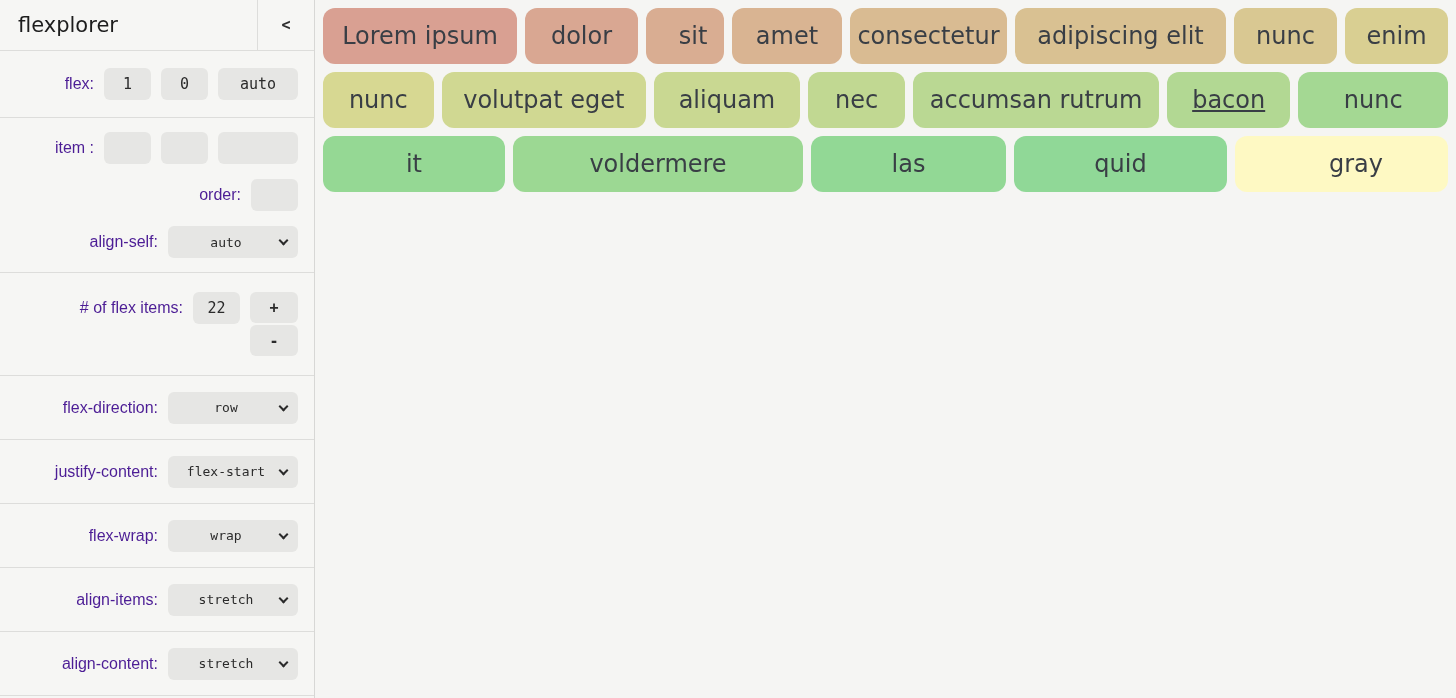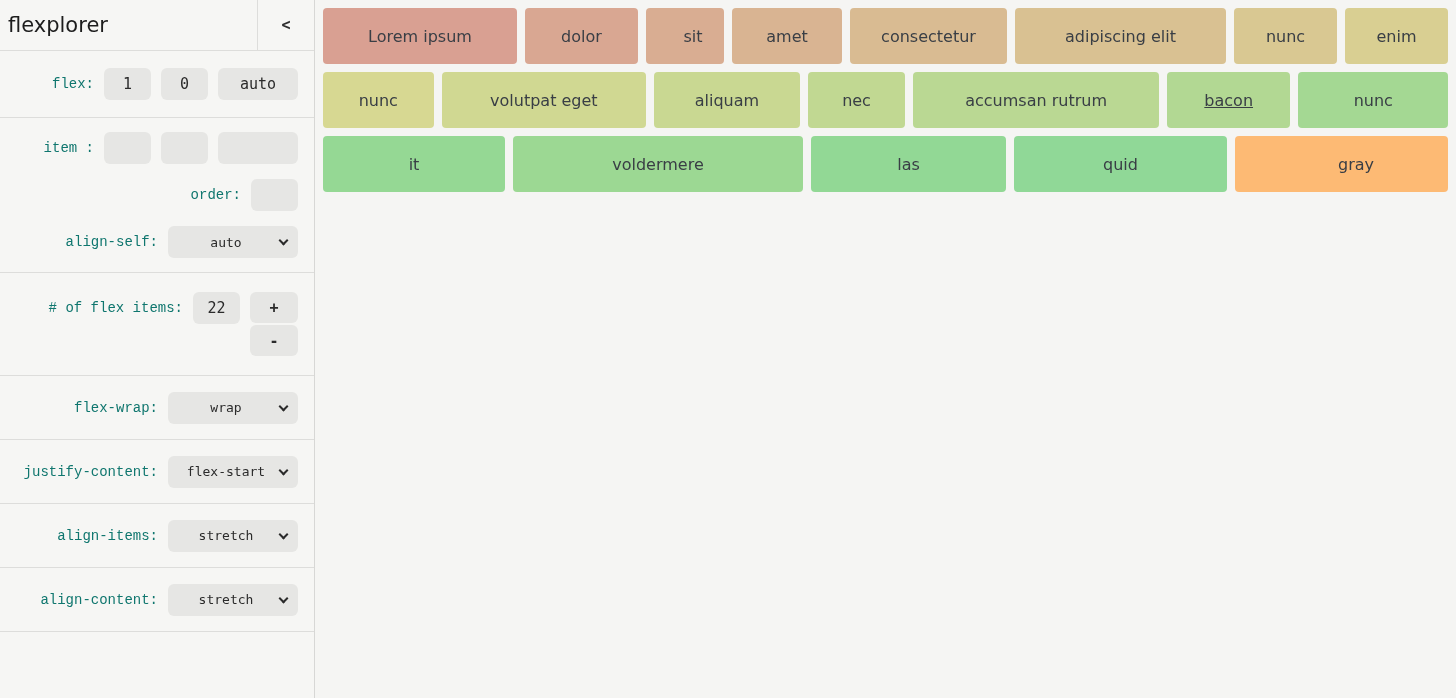--- a/index.html
+++ b/index.html
@@ -20,42 +20,42 @@
     background: #f6f6f4;
     display: flex; flex-direction: column;
   }
   .sidebar-header {
     height: 51px; flex: 0 0 51px;
     border-bottom: 1px solid #dddddb;
     display: flex; align-items: stretch;
   }
   .app-title {
     flex: 1; display: flex; align-items: center;
-    padding-left: 8px;
+    padding-left: 18px;
     font-size: 21px; font-weight: 400; color: #1d1d1d;
   }
   .collapse-btn {
     width: 57px; border: none; border-left: 1px solid #dddddb;
     background: transparent; cursor: pointer;
     font-family: "DejaVu Sans Mono", monospace;
     font-size: 15px; font-weight: bold; color: #2e2e2e;
   }
   .section {
     border-bottom: 1px solid #dddddb;
     display: flex; flex-direction: column; justify-content: center;
     gap: 15px; padding: 0 16px;
   }
   .sec-flex   { height: 67px; }
   .sec-item   { height: 155px; }
   .sec-count  { height: 103px; }
   .sec-select { height: 64px; }
   .ctrl-row { display: flex; justify-content: flex-end; align-items: center; gap: 10px; }
   .ctrl-label {
-    font-family: Liberation Mono, monospace;
-    font-size: 14px; color: #0f766e; white-space: pre;
+    font-family: Liberation Sans, sans-serif;
+    font-size: 16px; color: #4c1d95; white-space: pre;
   }
   .box {
     height: 32px; border: none; border-radius: 6px;
     background: #e6e6e4;
     font-family: "DejaVu Sans Mono", monospace;
     font-size: 15px; text-align: center; color: #2b2b2b;
     padding: 0; outline: none;
   }
   .w-sm { width: 47px; }
   .w-lg { width: 80px; }
@@ -87,23 +87,23 @@
   .stage {
     flex: 1; padding: 4px;
     display: flex; flex-flow: row wrap;
     justify-content: flex-start;
     align-items: stretch;
     align-content: flex-start;
   }
   .flex-item {
     flex: 1 0 auto;
     height: 56px; margin: 4px;
-    border-radius: 4px;
+    border-radius: 12px;
     display: flex; align-items: center; justify-content: center;
-    font-size: 16px; color: #393e45; white-space: nowrap;
+    font-size: 24px; color: #393e45; white-space: nowrap;
     cursor: pointer;
   }
 </style>
 </head>
 <body>
 
 <div class="app">
 
   <aside class="sidebar">
 
@@ -151,36 +151,45 @@
           <button class="pm-btn">
             <span>+</span>
           </button>
           <button class="pm-btn">
             <span>-</span>
           </button>
         </div>
       </div>
     </div>
 
+    <div class="section sec-select">
+      <div class="ctrl-row">
+        <span class="ctrl-label">flex-direction:</span>
+        <div class="select">
+          <span>row</span>
+          <span class="chev"></span>
+        </div>
+      </div>
+    </div>
+
+    <div class="section sec-select">
+      <div class="ctrl-row">
+        <span class="ctrl-label">justify-content:</span>
+        <div class="select">
+          <span>flex-start</span>
+          <span class="chev"></span>
+        </div>
+      </div>
+    </div>
 
     <div class="section sec-select">
       <div class="ctrl-row">
         <span class="ctrl-label">flex-wrap:</span>
         <div class="select">
           <span>wrap</span>
-          <span class="chev"></span>
-        </div>
-      </div>
-    </div>
-
-    <div class="section sec-select">
-      <div class="ctrl-row">
-        <span class="ctrl-label">justify-content:</span>
-        <div class="select">
-          <span>flex-start</span>
           <span class="chev"></span>
         </div>
       </div>
     </div>
 
     <div class="section sec-select">
       <div class="ctrl-row">
         <span class="ctrl-label">align-items:</span>
         <div class="select">
           <span>stretch</span>
@@ -214,16 +223,16 @@
       <div class="flex-item" style="background: rgb(208, 216, 146); flex-basis: 202px; color: rgb(57, 62, 69);">volutpat eget</div>
       <div class="flex-item" style="background: rgb(201, 216, 146); flex-basis: 143px; color: rgb(57, 62, 69);">aliquam</div>
       <div class="flex-item" style="background: rgb(193, 216, 146); flex-basis: 95px; color: rgb(57, 62, 69);">nec</div>
       <div class="flex-item" style="background: rgb(186, 216, 147); flex-basis: 243px; color: rgb(57, 62, 69);">accumsan rutrum</div>
       <div class="flex-item" style="background: rgb(178, 216, 147); flex-basis: 121px; color: rgb(57, 62, 69); text-decoration: underline;">bacon</div>
       <div class="flex-item" style="background: rgb(164, 216, 147); flex-basis: 147px; color: rgb(57, 62, 69);">nunc</div>
       <div class="flex-item" style="background: rgb(149, 216, 148); flex-basis: 113px; color: rgb(57, 62, 69);">it</div>
       <div class="flex-item" style="background: rgb(156, 216, 147); flex-basis: 221px; color: rgb(57, 62, 69);">voldermere</div>
       <div class="flex-item" style="background: rgb(146, 216, 149); flex-basis: 126px; color: rgb(57, 62, 69);">las</div>
       <div class="flex-item" style="background: rgb(144, 216, 151); flex-basis: 144px; color: rgb(57, 62, 69);">quid</div>
-      <div class="flex-item" style="background: #fdba74; flex-basis: 144px; color: rgb(57, 62, 69); padding-left: 29px;">gray</div>
+      <div class="flex-item" style="background: #fef9c3; flex-basis: 144px; color: rgb(57, 62, 69); padding-left: 29px;">gray</div>
     </main>
 
 </div>
 
 </body></html>

